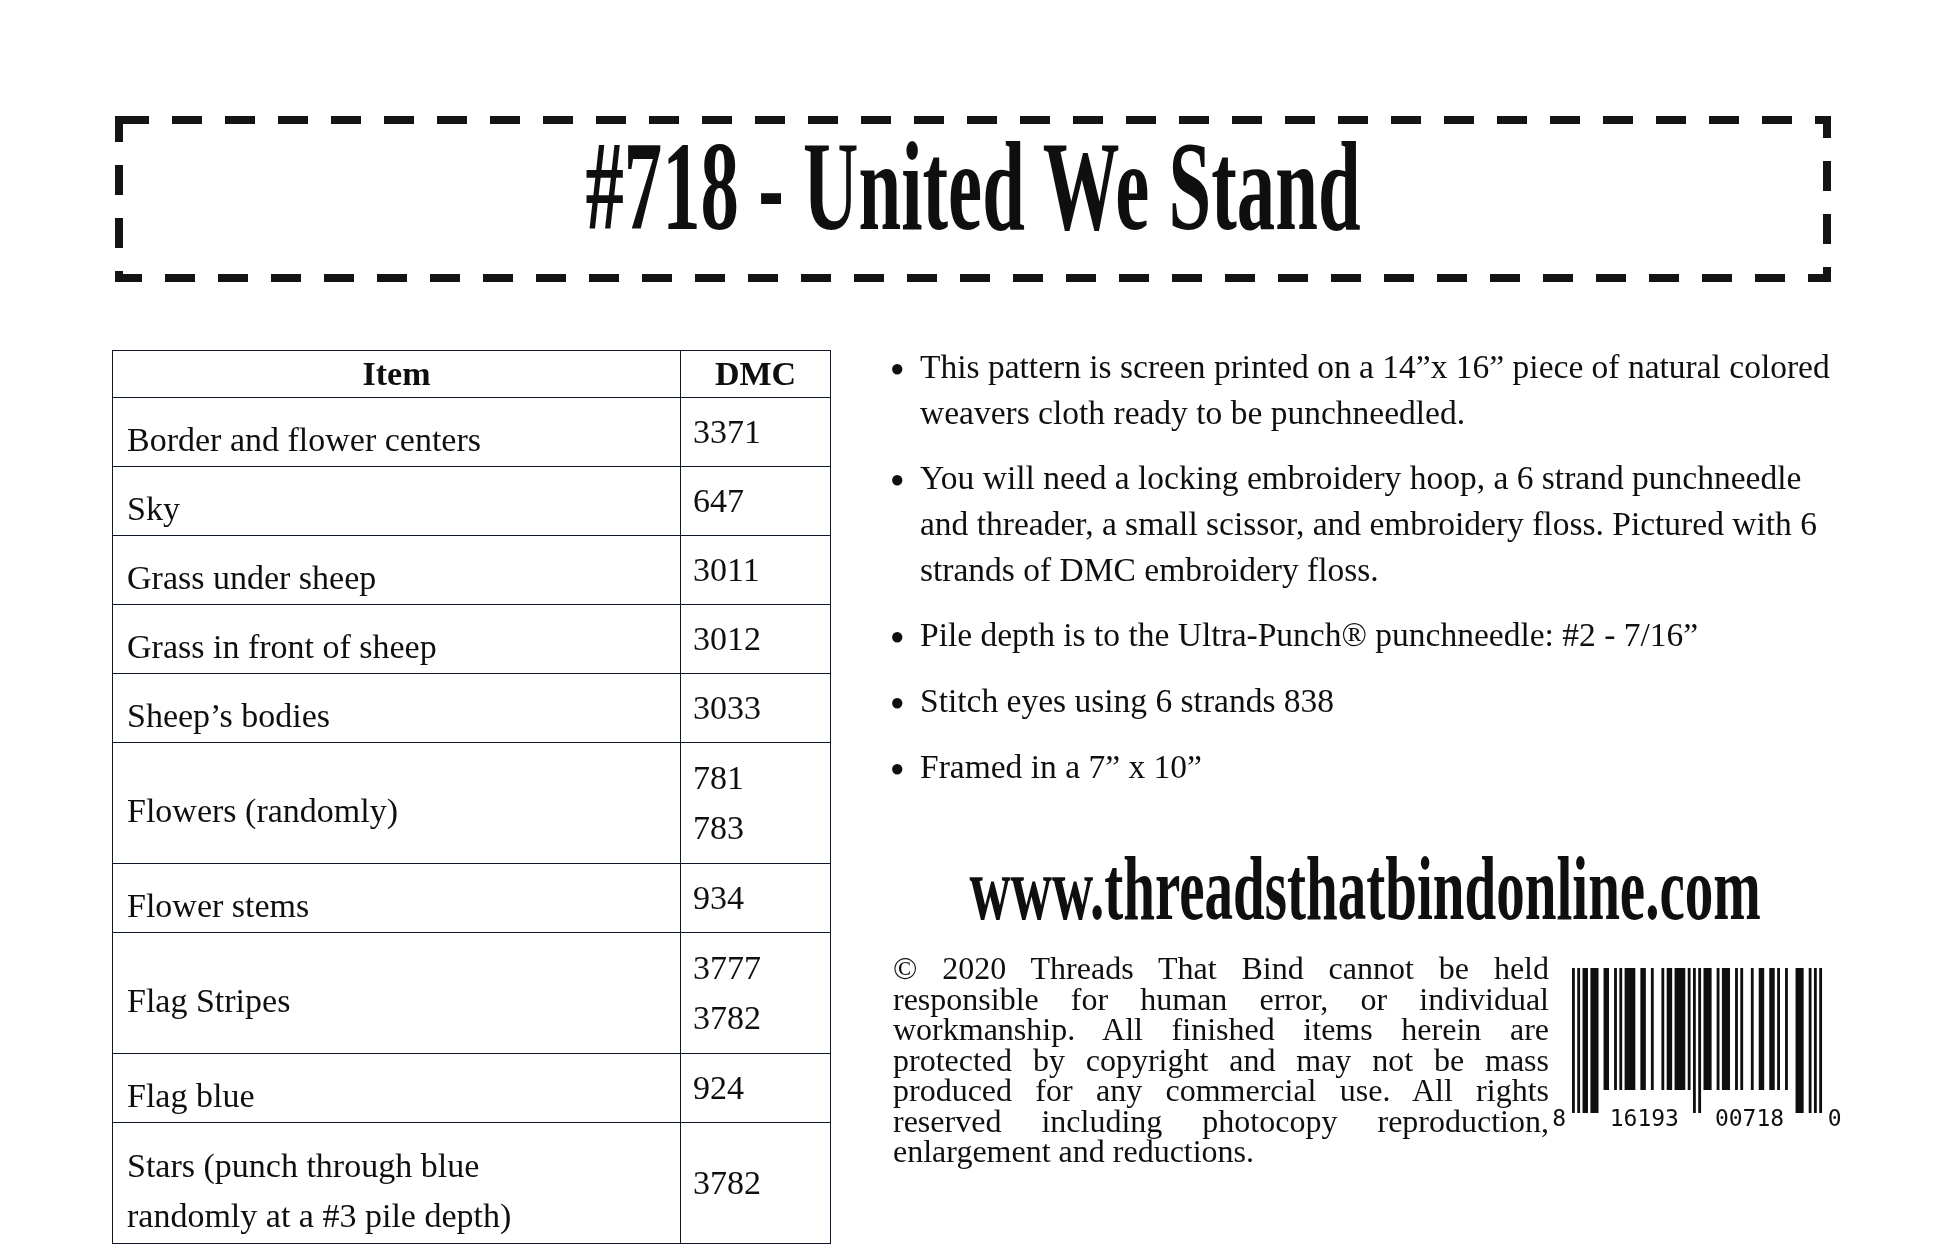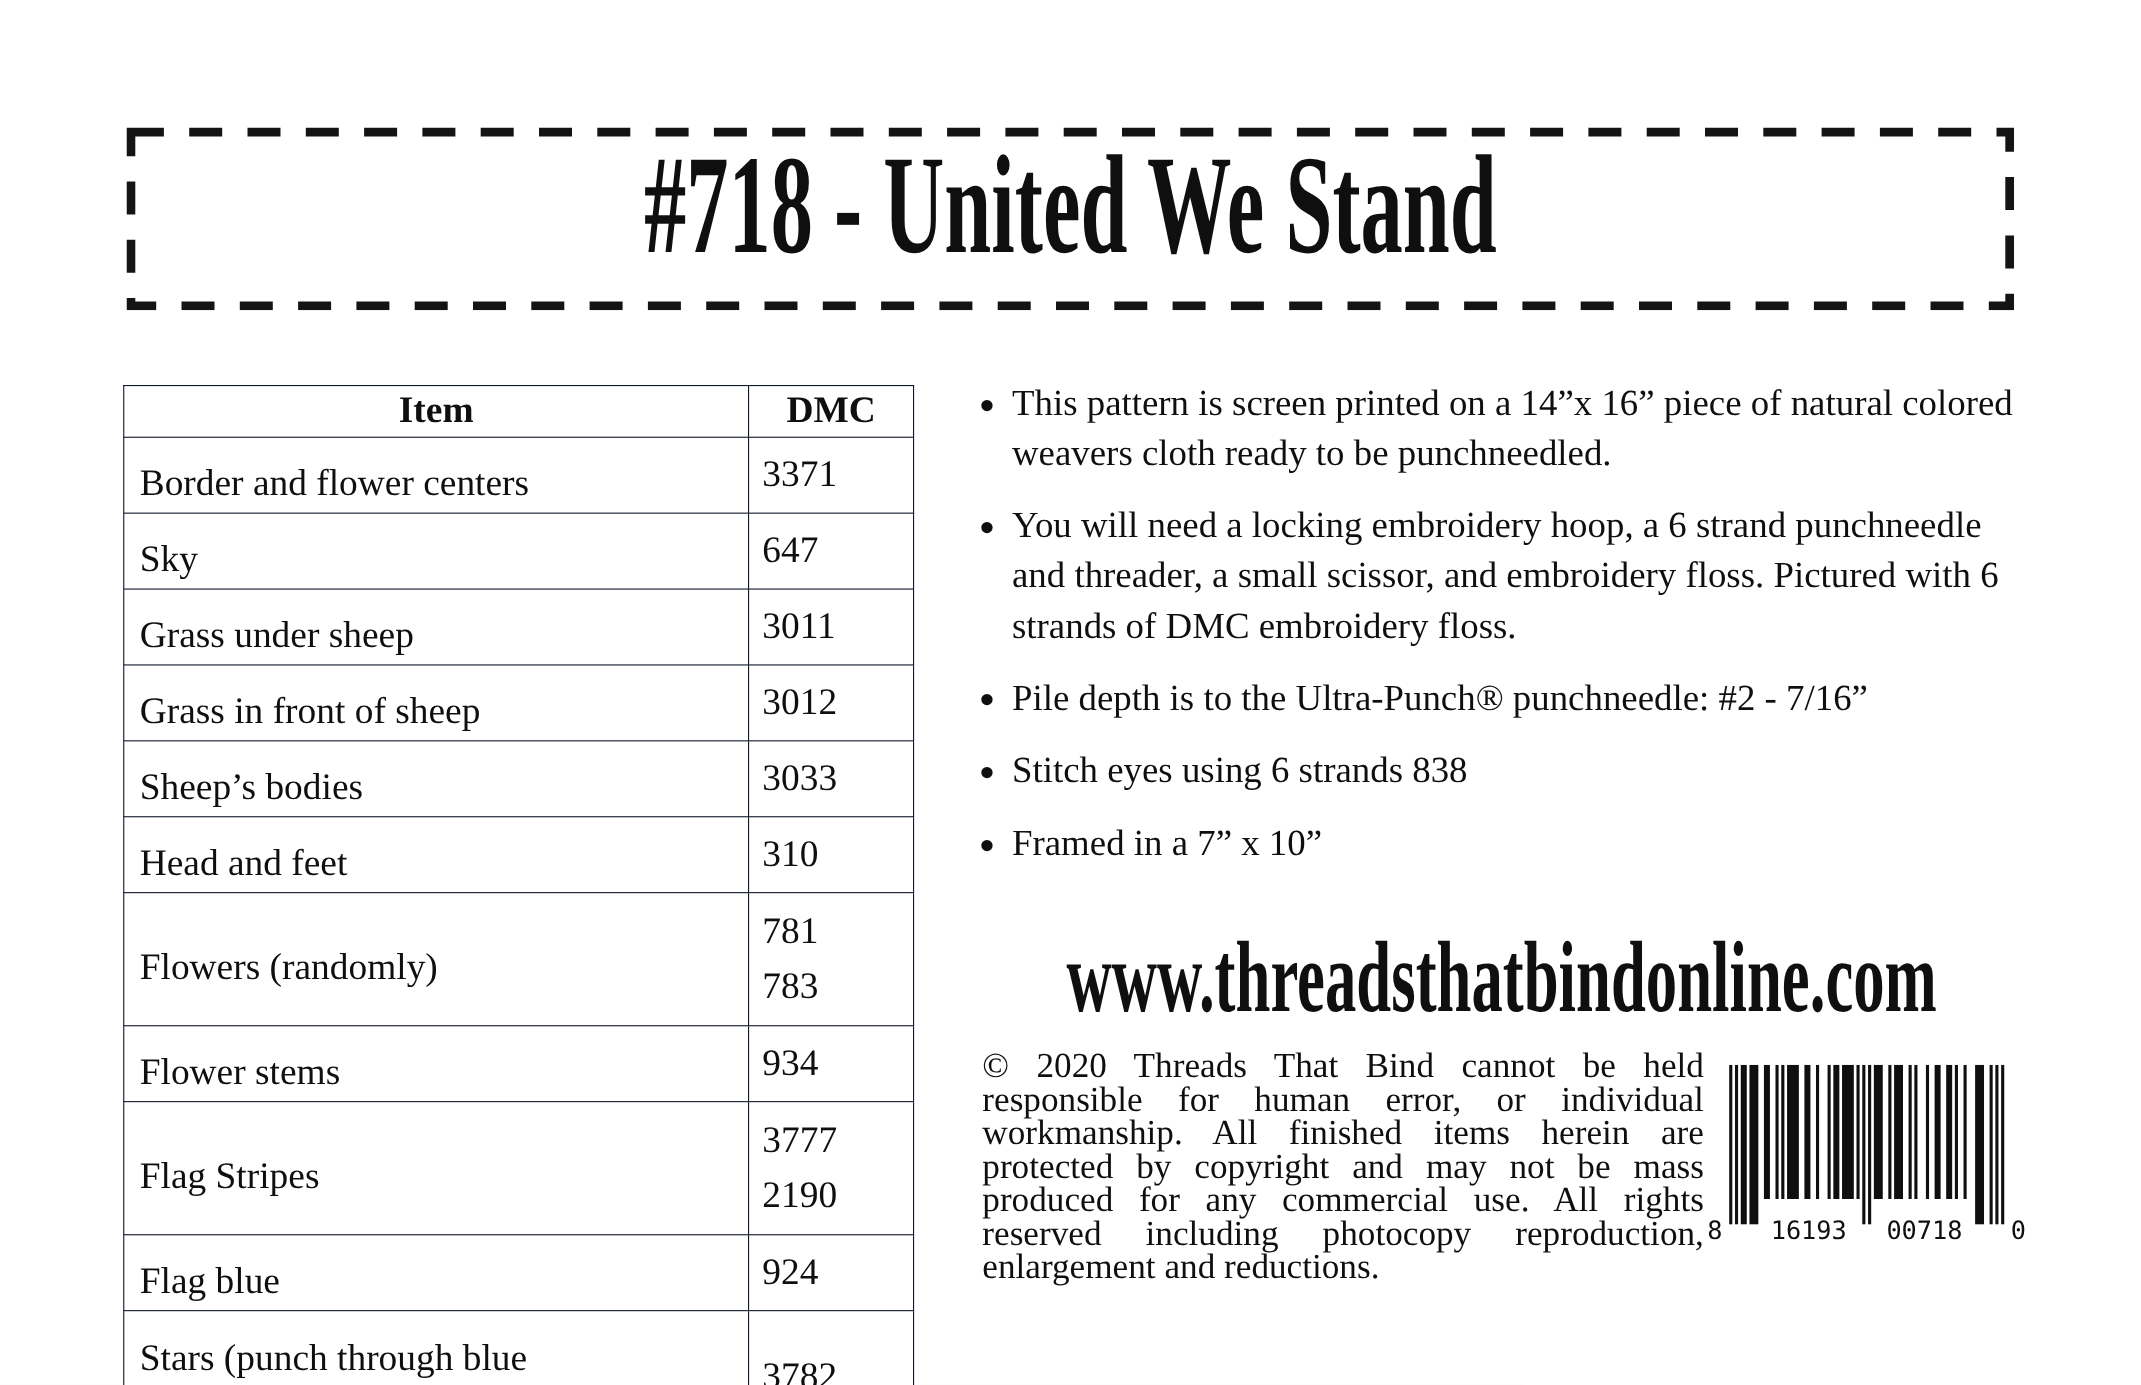--- a/index.html
+++ b/index.html
@@ -97,37 +97,33 @@
         <td class="dmc-cell">3011</td>
       </tr>
       <tr class="h1">
         <td class="item-cell">Grass in front of sheep</td>
         <td class="dmc-cell">3012</td>
       </tr>
       <tr class="h1">
         <td class="item-cell">Sheep’s bodies</td>
         <td class="dmc-cell">3033</td>
       </tr>
-      <tr class="h1">
-        <td class="item-cell">Head and feet</td>
-        <td class="dmc-cell">310</td>
-      </tr>
       <tr class="h2">
         <td class="item-cell">Flowers (randomly)</td>
         <td class="dmc-cell">781
 783</td>
       </tr>
       <tr class="h1">
         <td class="item-cell">Flower stems</td>
         <td class="dmc-cell">934</td>
       </tr>
       <tr class="h2">
         <td class="item-cell">Flag Stripes</td>
         <td class="dmc-cell">3777
-2190</td>
+3782</td>
       </tr>
       <tr class="h1">
         <td class="item-cell">Flag blue</td>
         <td class="dmc-cell">924</td>
       </tr>
       <tr class="h2">
         <td class="item-cell pre">Stars (punch through blue
 randomly at a #3 pile depth)</td>
         <td class="dmc-cell">3782</td>
       </tr>

